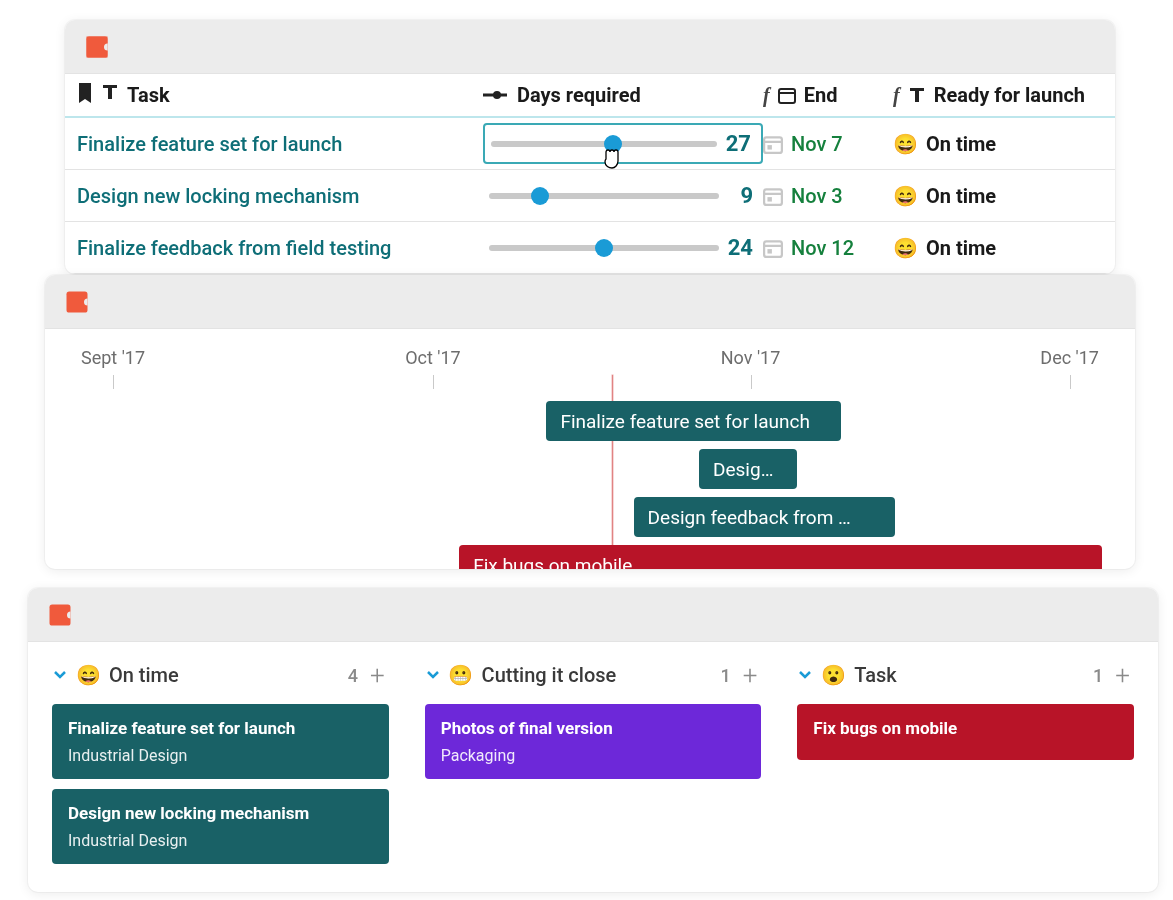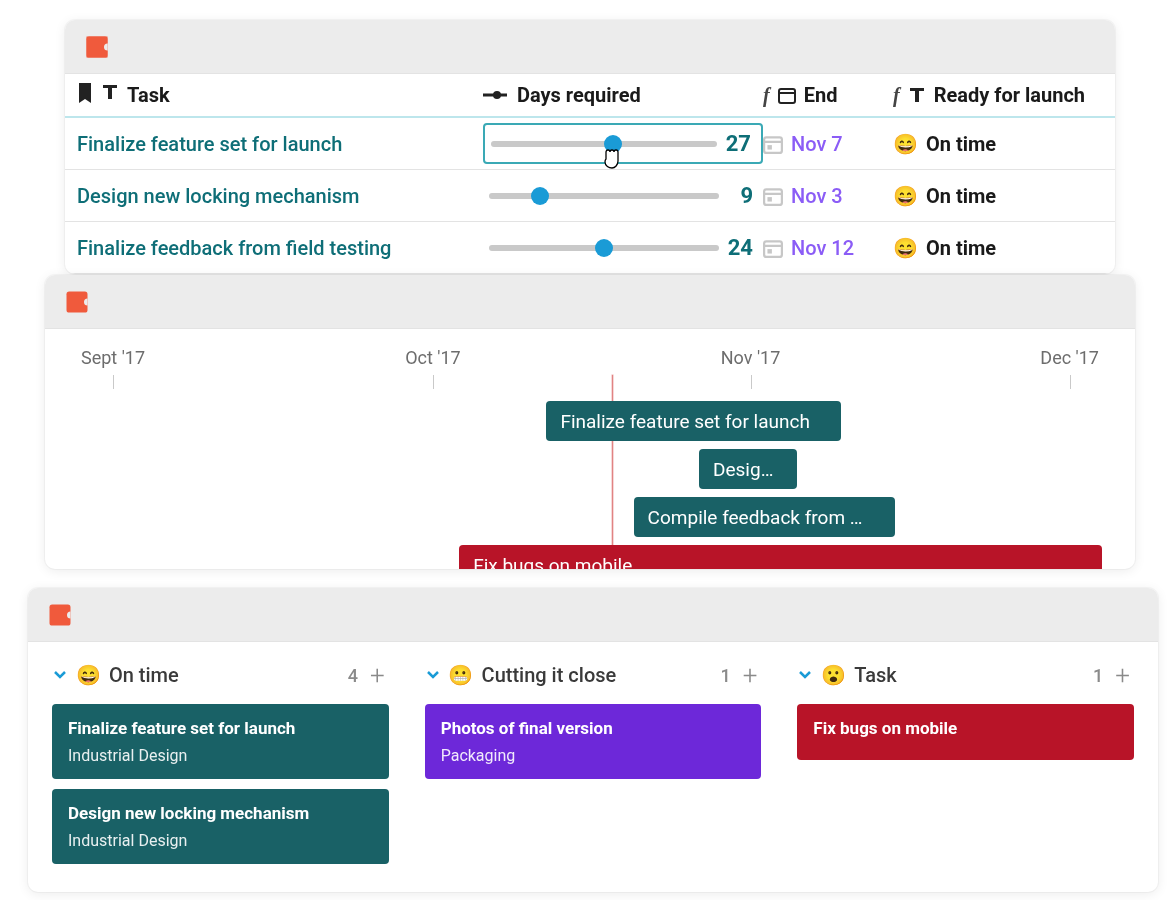--- a/index.html
+++ b/index.html
@@ -55,21 +55,21 @@
   .fx { font-family: Georgia, serif; font-style: italic; font-size:20px; color:#444; }
 
   .row {
     display: flex;
     align-items: center;
     height: 52px;
     border-bottom: 1px solid #e3e3e3;
     font-size: 20px;
   }
   .row .col-task { color: #0e6e77; font-weight: 500; }
-  .row .col-end  { color: #8b5cf6; font-weight: 500; }
+  .row .col-end  { color: #15803d; font-weight: 500; }
   .row .col-ready{ color: #1a1a1a; font-weight: 700; }
 
   .cal-icon { color:#c7c7c7; display:inline-flex; }
 
   .slider-wrap {
     display:flex; align-items:center; gap:4px; width:100%;
     padding: 6px 10px 6px 6px;
     border-radius:4px;
   }
   .slider-wrap.active {
@@ -319,21 +319,21 @@
     <div class="months" id="tl-months">
         <div class="month">Sept '17</div>
         <div class="month">Oct '17</div>
         <div class="month">Nov '17</div>
         <div class="month">Dec '17</div>
       </div>
     <div class="today-line" id="today-line" style="left: 52%;"></div>
     <div id="tl-bars">
         <div class="bar teal" style="top: 72px; left: 46%; width: 27%;">Finalize feature set for launch</div>
         <div class="bar teal" style="top: 120px; left: 60%; width: 9%;">Desig…</div>
-        <div class="bar teal" style="top: 168px; left: 54%; width: 24%;">Compile feedback from …</div>
+        <div class="bar teal" style="top: 168px; left: 54%; width: 24%;">Design feedback from …</div>
         <div class="bar red" style="top: 216px; left: 38%; width: 59%;">Fix bugs on mobile</div>
       </div>
   </div>
 </div>
 
 <div class="panel panel3">
   <div class="panel-header">
     <span class="logo">
       <svg viewBox="0 0 32 32" width="28" height="28">
           <rect x="4" y="4" width="24" height="24" rx="3" fill="#f05a3c"></rect>

